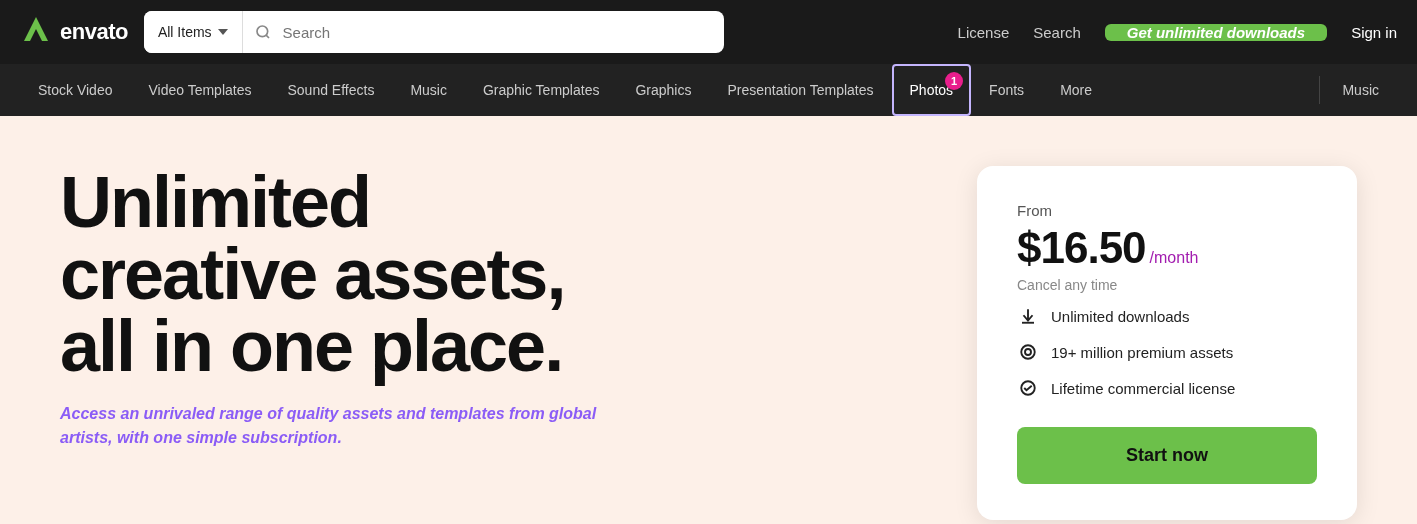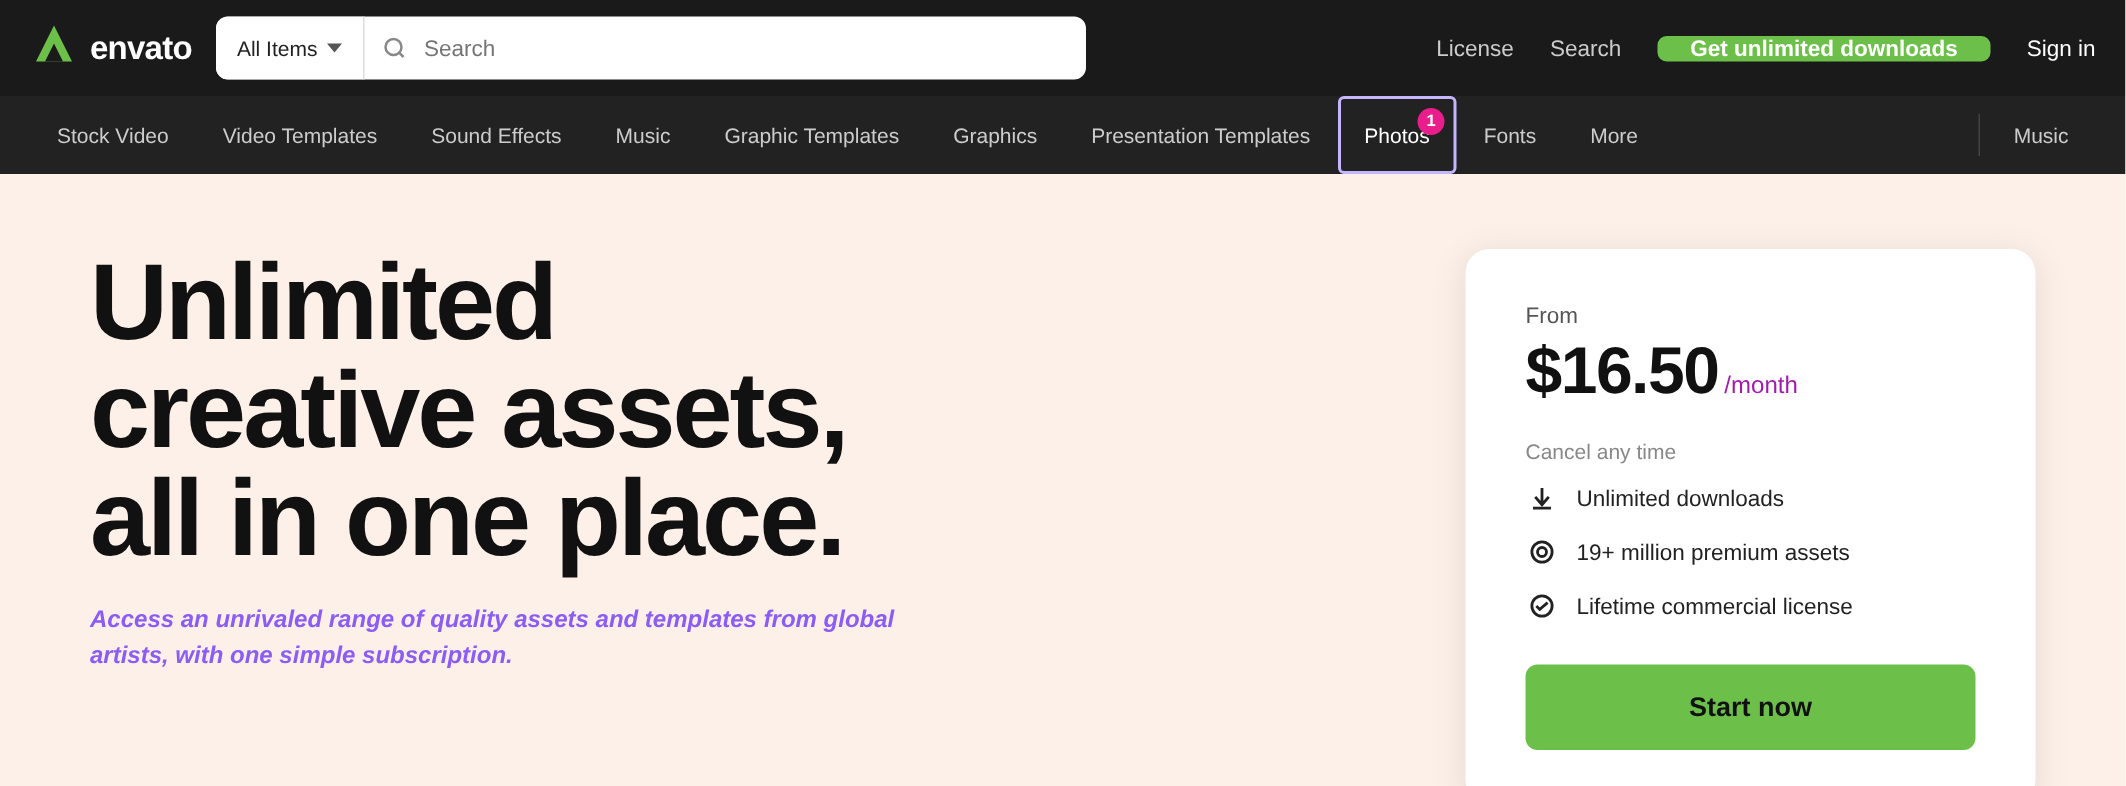--- a/index.html
+++ b/index.html
@@ -88,20 +88,21 @@
     .btn-unlimited {
       background: #6cc04a;
       color: #fff;
       border: none;
       border-radius: 6px;
       padding: 0 22px;
       font-size: 15px;
       font-weight: 700;
       cursor: pointer;
       white-space: nowrap;
+      font-style: italic;
     }
     .nav-signin {
       color: #fff;
       font-size: 15px;
       font-weight: 500;
       cursor: pointer;
       white-space: nowrap;
     }
 
     
@@ -203,21 +204,21 @@
     }
     .from-label {
       font-size: 15px;
       color: #555;
       margin-bottom: 4px;
     }
     .price-row {
       display: flex;
       align-items: baseline;
       gap: 2px;
-      margin-bottom: 20px;
+      margin-bottom: 4px;
     }
     .price-amount {
       font-size: 44px;
       font-weight: 900;
       color: #111;
       letter-spacing: -1px;
     }
     .price-period {
       font-size: 16px;
       color: #a21caf;

